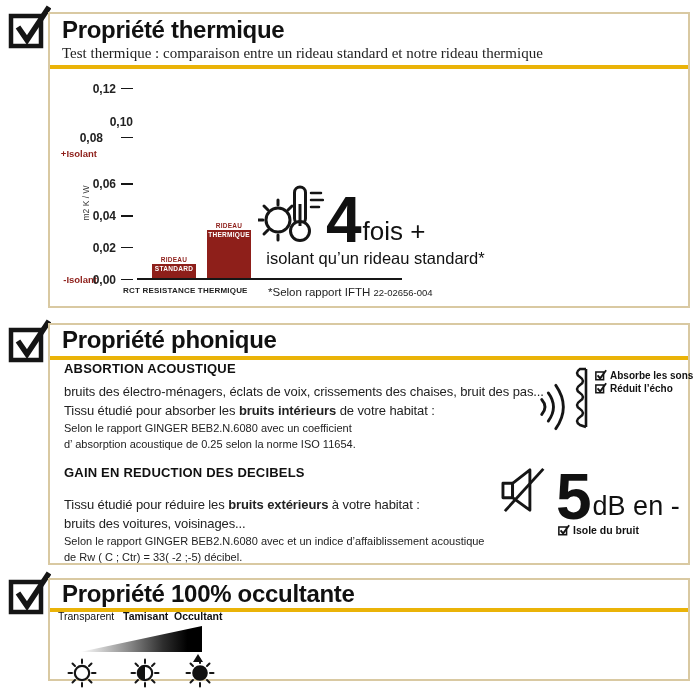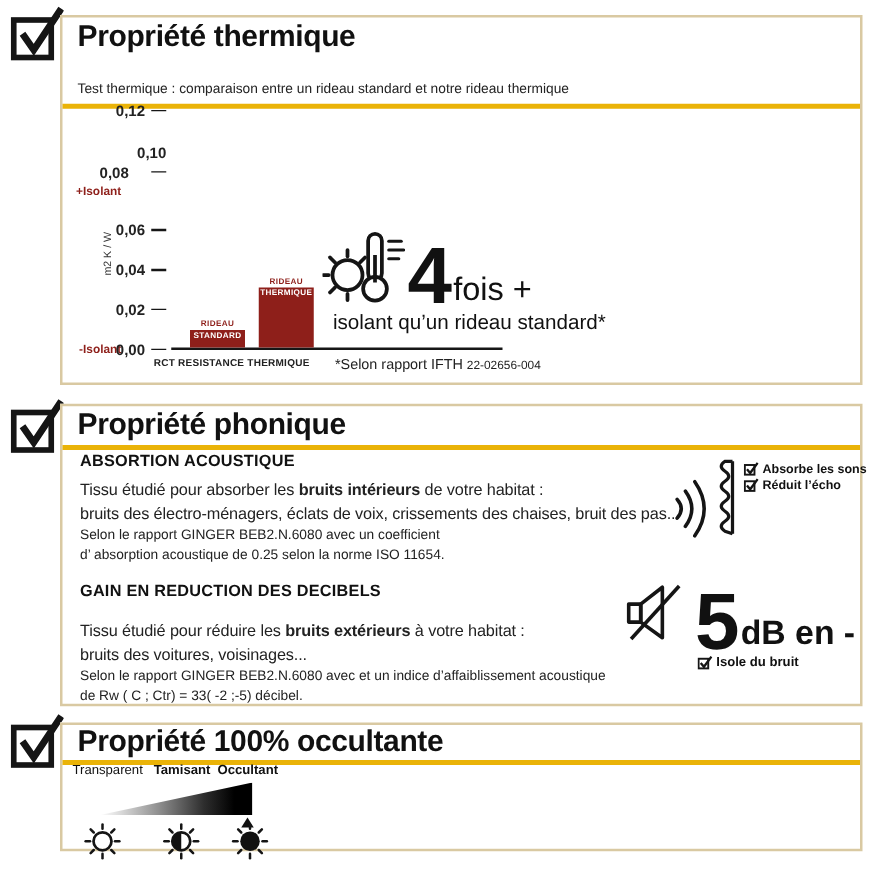--- a/index.html
+++ b/index.html
@@ -9,21 +9,21 @@
 
   
   .sec { position: absolute; left: 48px; width: 642px; border: 2px solid #d9c9a2; background: #fff; }
   #sec1 { top: 12px;  height: 296px; }
   #sec2 { top: 323px; height: 242px; }
   #sec3 { top: 578px; height: 103px; }
   .sec-head { border-bottom: 4px solid #eab308; padding: 3px 12px 5px 12px; }
   #sec2 .sec-head { padding: 2px 12px 3px 12px; }
   #sec3 .sec-head { padding: 1px 12px 1px 12px; }
   .sec-title { font-size: 24px; line-height: 26px; font-weight: 700; letter-spacing: -0.3px; color: #111; }
-  .sec-sub { font-size: 11px; line-height: 14px; margin-top: 21px; color: #222; }
+  .sec-sub { font-size: 15px; line-height: 14px; margin-top: 3px; color: #222; font-family: Liberation Serif, serif; }
 
   
   .chk { position: absolute; left: 5px; width: 46px; height: 48px; }
   #chk1 { top: 2px; } #chk2 { top: 316px; } #chk3 { top: 568px; }
 
   
   #plot { position: absolute; left: 87px; top: 56px; width: 265px; height: 210px; }
   .axisline { position: absolute; left: 0; bottom: 0; width: 100%; height: 2px; background: #161616; }
   .ytick { position: absolute; right: calc(100% + 4px); display: flex; align-items: center; gap: 5px; height: 11px; }
   .ytick .tlbl { font-size: 12px; font-weight: 700; color: #222; }
@@ -62,21 +62,21 @@
 
   .sound-block { position: absolute; left: 487px; top: 42px; display: flex; align-items: flex-start; }
   .sound-block .waves { margin-top: 12px; }
   .sound-list { margin: 2px 0 0 4px; }
   .chk-row { display: flex; align-items: center; gap: 3px; margin-bottom: 1px; }
   .chk-row .lbl { font-size: 10px; font-weight: 700; white-space: nowrap; color: #111; text-align: center; }
 
   .db-block { position: absolute; left: 450px; top: 140px; width: 240px; }
   .db-row { display: flex; align-items: flex-end; }
   .db-row svg { margin: 0 2px 8px 0; }
-  .db-unit { font-size: 27px; line-height: 1; padding-bottom: 3px; margin-left: 3px; color: #111; font-weight: bold; }
+  .db-unit { font-size: 27px; line-height: 1; padding-bottom: 3px; margin-left: 3px; color: #111; }
   .isole-row { display: flex; align-items: center; gap: 3px; margin: 1px 0 0 58px; }
   .isole-row .lbl { font-size: 10.5px; font-weight: 700; color: #111; }
 
   
   .scale-lab { position: absolute; top: 30px; font-size: 10.5px; color: #111; }
   #lab-trans { left: 8px; font-weight: 400; }
   #lab-tamis { left: 73px; font-weight: 700; }
   #lab-occul { left: 124px; font-weight: 700; }
   .wedge { position: absolute; left: 30px; top: 46px; width: 122px; height: 26px;
            background: linear-gradient(90deg, #fefefe 0%, #d8d8d8 14%, #8a8a8a 40%, #2e2e2e 68%, #000 88%);
@@ -182,22 +182,22 @@
     <path d="M13 25 L22 38 L44 5" fill="none" stroke="#151515" stroke-width="5.5"></path>
   </svg>
 
   <div id="sec2" class="sec">
     <div class="sec-head">
       <div class="sec-title">Propriété phonique</div>
     </div>
 
     <div id="abs-head" class="p-head">ABSORTION ACOUSTIQUE</div>
     <div id="abs-body" class="p-body">
+      <div>bruits des électro-ménagers, éclats de voix, crissements des chaises, bruit des pas...</div>
       <div><span>Tissu étudié pour absorber les </span><b>bruits intérieurs</b><span> de votre habitat :</span></div>
-      <div>bruits des électro-ménagers, éclats de voix, crissements des chaises, bruit des pas...</div>
     </div>
     <div id="abs-note" class="p-note">
       <div>Selon le rapport GINGER BEB2.N.6080 avec un coefficient</div>
       <div>d’ absorption acoustique de 0.25 selon la norme ISO  11654.</div>
     </div>
 
     <div class="sound-block">
       <svg class="waves" width="32" height="56" viewBox="0 0 34 58">
         <g stroke="#151515" stroke-width="3" fill="none" stroke-linecap="round">
           <path d="M5 21 Q12 29 5 37"></path>

